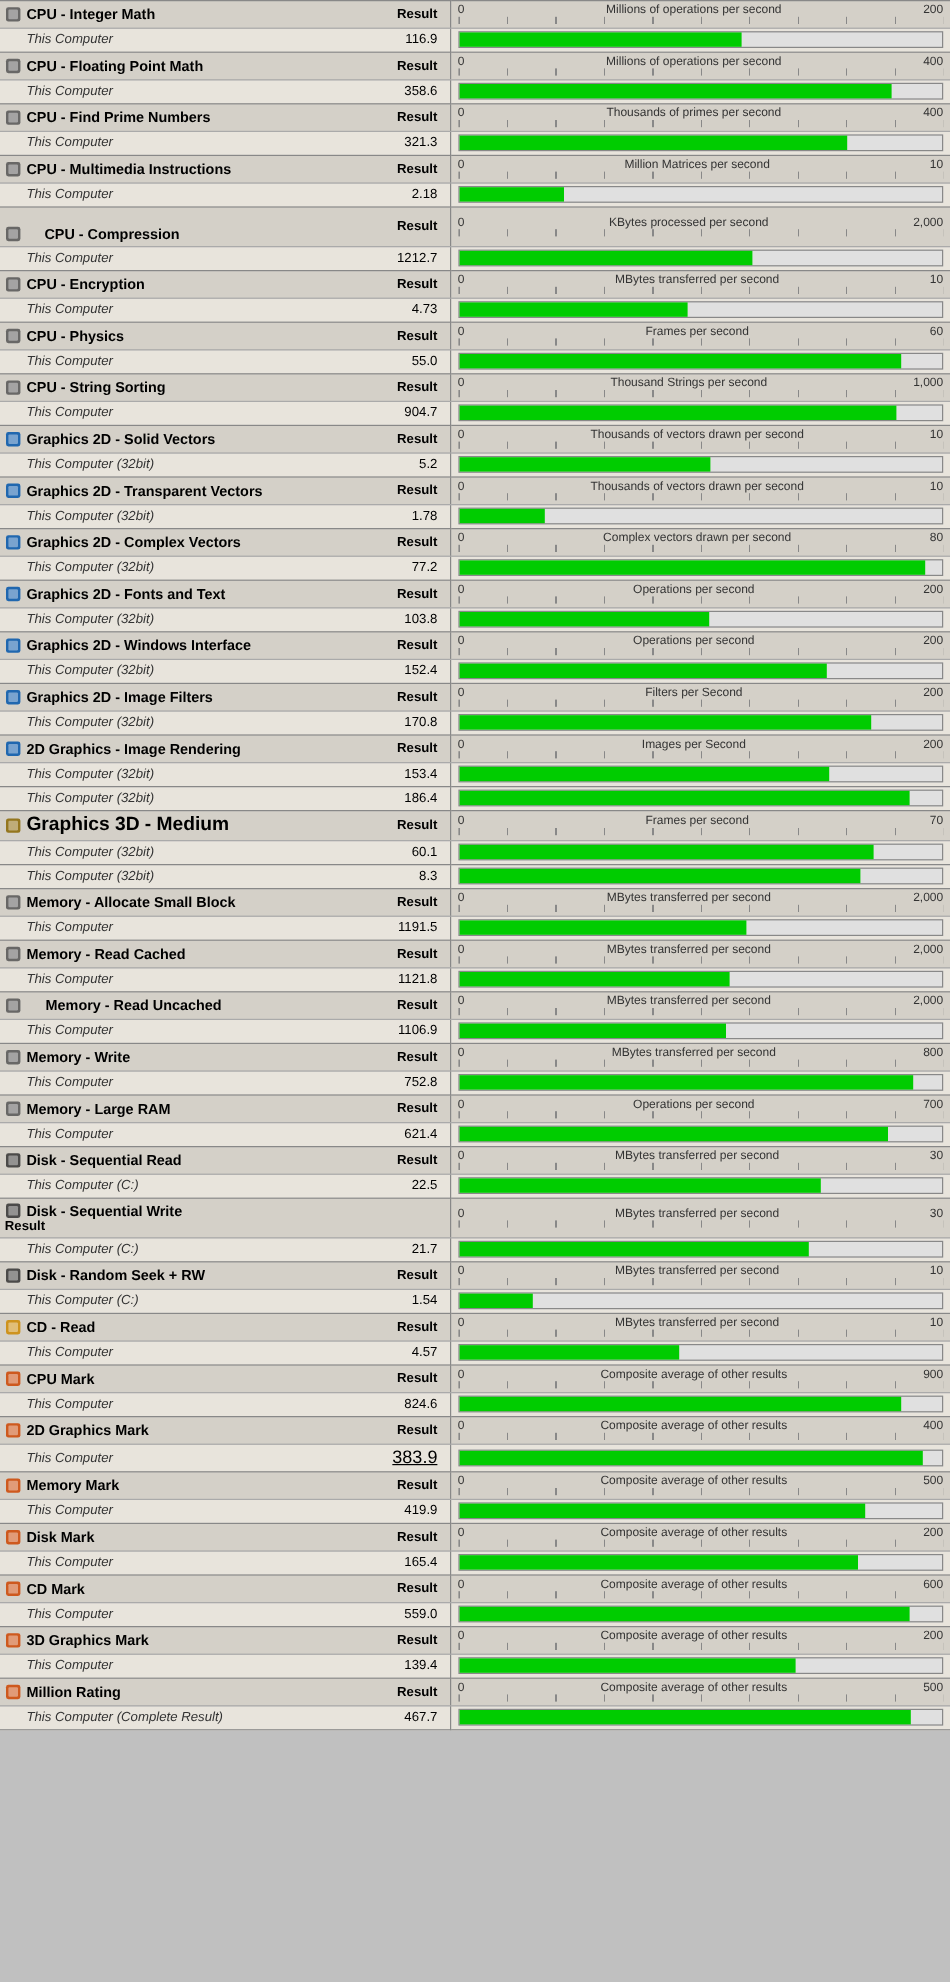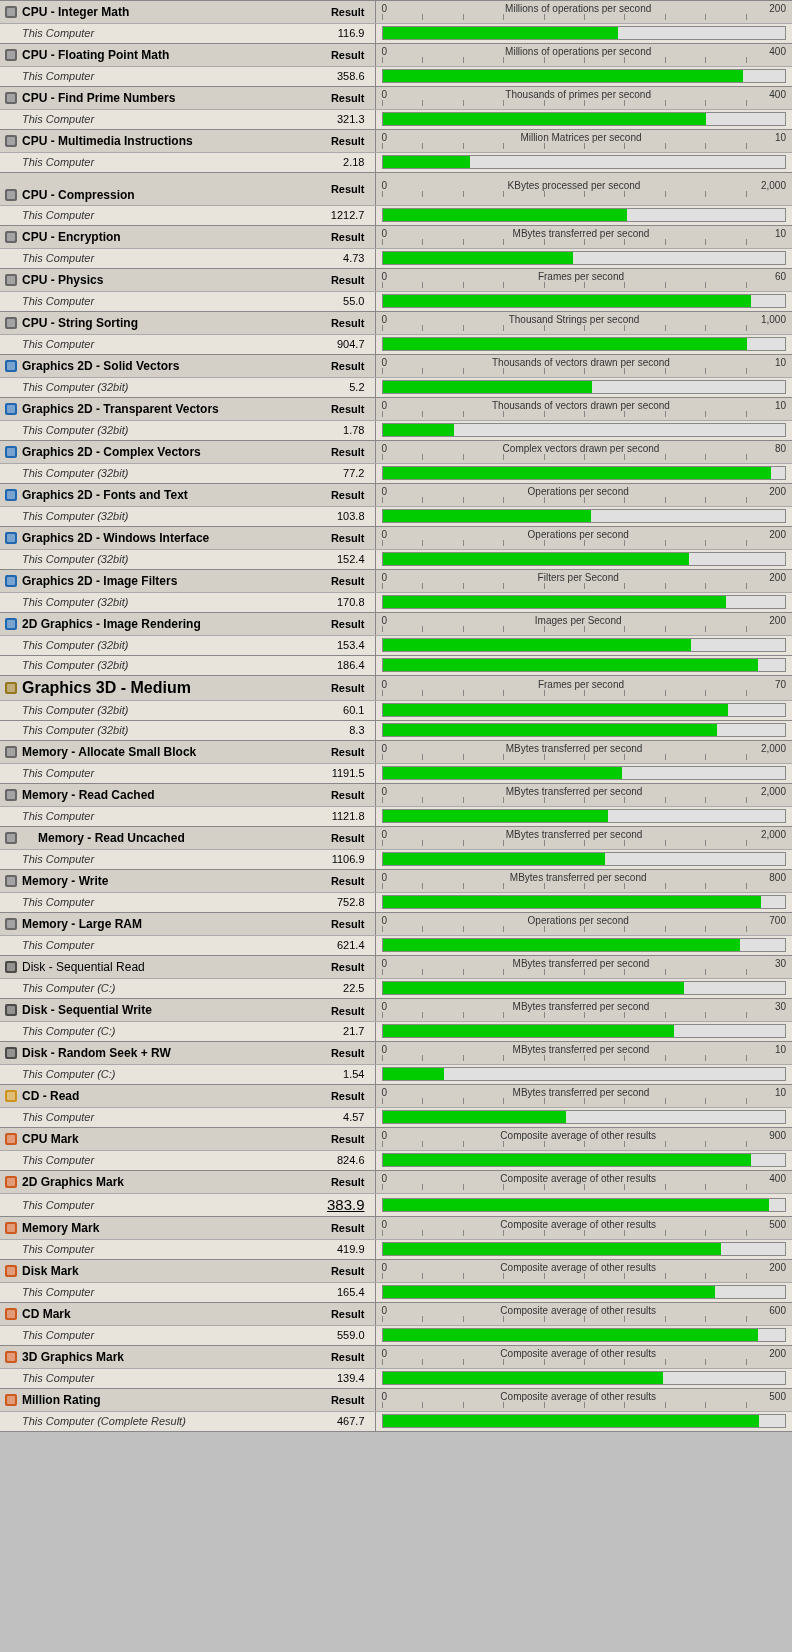--- a/index.html
+++ b/index.html
@@ -164,21 +164,21 @@
   </td>
           <td style="padding: 2px 6px 3px; border-bottom: 1px solid rgb(136, 136, 136); vertical-align: middle;">
     <div style="background:#e0e0e0;border:1px solid #888;height:14px;width:100%;position:relative;">
       <div style="background:#00cc00;height:100%;width:21.8%;"></div>
     </div>
   </td>
         </tr>
         <tr style="background: rgb(212, 208, 200); border-top: 1px solid rgb(136, 136, 136);">
           <td style="width: 375px; border-right: 1px solid rgb(136, 136, 136); border-bottom: 1px solid rgb(170, 170, 170); padding: 3px 4px;">
     <div style="display:flex;align-items:center;justify-content:space-between;">
-      <div style="display:flex;align-items:flex-end;gap:4px;font-weight:bold;font-size:12px;margin-top:12px;">
+      <div style="display:flex;align-items:flex-end;gap:19px;font-weight:bold;font-size:12px;margin-top:12px;">
         <span style="display:inline-flex;align-items:center;">
                   <svg width="14" height="14" viewBox="0 0 14 14" xmlns="http://www.w3.org/2000/svg">
     <rect x="1" y="1" width="12" height="12" rx="2" fill="#555" opacity="0.85"></rect>
     <rect x="3" y="3" width="8" height="8" rx="1" fill="white" opacity="0.4"></rect>
   </svg>
                 </span>
         <span style="font-family:Arial,sans-serif;">CPU - Compression</span>
       </div>
       <span style="font-weight:bold;font-size:11px;padding-right:6px;">Result</span>
     </div>
@@ -819,21 +819,21 @@
   </td>
           <td style="padding: 2px 6px 3px; border-bottom: 1px solid rgb(136, 136, 136); vertical-align: middle;">
     <div style="background:#e0e0e0;border:1px solid #888;height:14px;width:100%;position:relative;">
       <div style="background:#00cc00;height:100%;width:88.77%;"></div>
     </div>
   </td>
         </tr>
         <tr style="background: rgb(212, 208, 200); border-top: 1px solid rgb(136, 136, 136);">
           <td style="width: 375px; border-right: 1px solid rgb(136, 136, 136); border-bottom: 1px solid rgb(170, 170, 170); padding: 3px 4px;">
     <div style="display:flex;align-items:center;justify-content:space-between;">
-      <div style="display:flex;align-items:center;gap:4px;font-weight:normal;font-size:12px;">
+      <div style="display:flex;align-items:center;gap:4px;font-weight:bold;font-size:12px;">
         <span style="display:inline-flex;align-items:center;">
                   <svg width="14" height="14" viewBox="0 0 14 14" xmlns="http://www.w3.org/2000/svg">
     <rect x="1" y="1" width="12" height="12" rx="2" fill="#333" opacity="0.85"></rect>
     <rect x="3" y="3" width="8" height="8" rx="1" fill="white" opacity="0.4"></rect>
   </svg>
                 </span>
         <span style="font-family:Arial,sans-serif;">Disk - Sequential Read</span>
       </div>
       <span style="font-weight:bold;font-size:11px;padding-right:6px;">Result</span>
     </div>
@@ -855,21 +855,21 @@
     </div>
   </td>
           <td style="padding: 2px 6px 3px; border-bottom: 1px solid rgb(136, 136, 136); vertical-align: middle;">
     <div style="background:#e0e0e0;border:1px solid #888;height:14px;width:100%;position:relative;">
       <div style="background:#00cc00;height:100%;width:75%;"></div>
     </div>
   </td>
         </tr>
         <tr style="background: rgb(212, 208, 200); border-top: 1px solid rgb(136, 136, 136);">
           <td style="width: 375px; border-right: 1px solid rgb(136, 136, 136); border-bottom: 1px solid rgb(170, 170, 170); padding: 3px 4px;">
-    <div style="display:flex;align-items:flex-end;justify-content:space-between;">
+    <div style="display:flex;align-items:flex-start;justify-content:space-between;flex-direction:column;">
       <div style="display:flex;align-items:center;gap:4px;font-weight:bold;font-size:12px;">
         <span style="display:inline-flex;align-items:center;">
                   <svg width="14" height="14" viewBox="0 0 14 14" xmlns="http://www.w3.org/2000/svg">
     <rect x="1" y="1" width="12" height="12" rx="2" fill="#333" opacity="0.85"></rect>
     <rect x="3" y="3" width="8" height="8" rx="1" fill="white" opacity="0.4"></rect>
   </svg>
                 </span>
         <span style="font-family:Arial,sans-serif;">Disk - Sequential Write</span>
       </div>
       <span style="font-weight:bold;font-size:11px;padding-right:6px;">Result</span>

